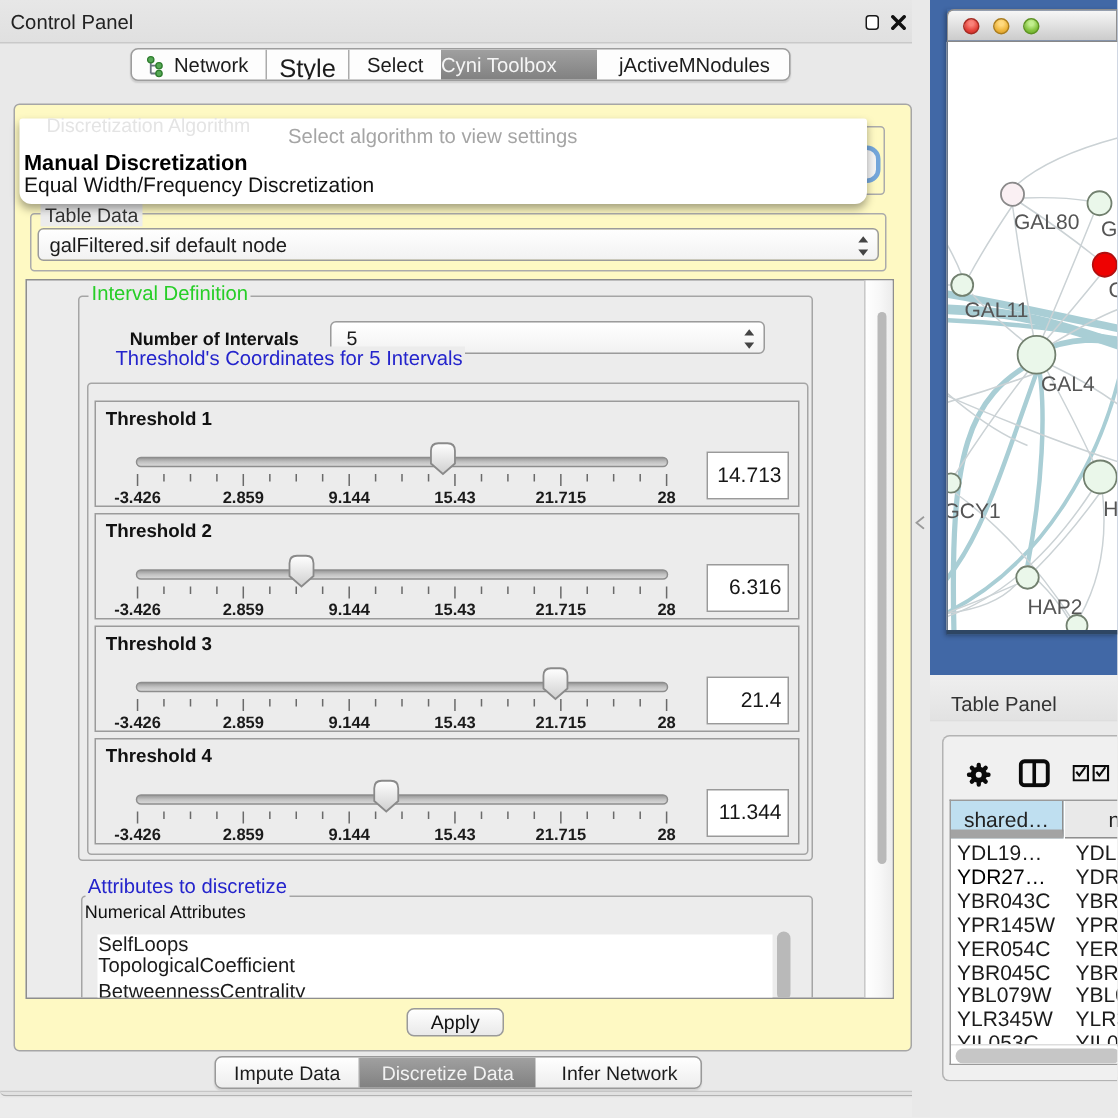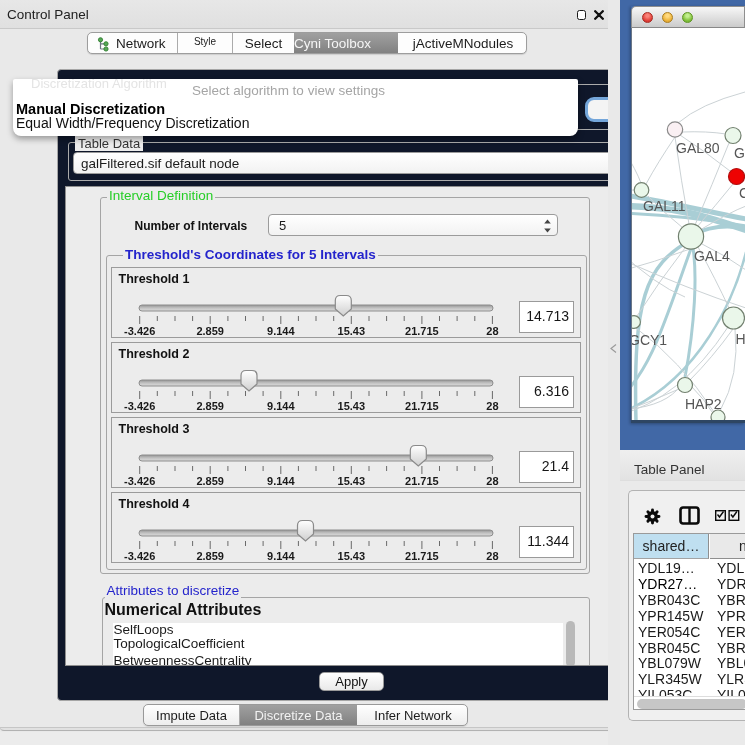--- a/index.html
+++ b/index.html
@@ -23,27 +23,27 @@
   <div class="abs" style="left:87px;top:32px;width:440px;height:22px;background:#fdfdfd;border:1px solid #9d9d9d;border-radius:5px;overflow:hidden;box-shadow:0 1px 1px rgba(0,0,0,0.12);">
     <div class="abs" style="left:0;top:0;width:90px;height:22px;border-right:1px solid #ababab;padding-left:16px;">
       <svg class="abs" style="left:9px;top:3.5px;" width="14" height="15" viewBox="0 0 14 15">
         <path d="M3.5 3 L3.5 12 M3.5 6.8 L8.5 6.8 M3.5 12 L8.5 12" stroke="#6a7480" stroke-width="1.2" fill="none"></path>
         <circle cx="3.5" cy="2.8" r="2.1" fill="#55a855" stroke="#2f7d2f" stroke-width="0.9"></circle>
         <circle cx="9" cy="6.8" r="2.1" fill="#55a855" stroke="#2f7d2f" stroke-width="0.9"></circle>
         <circle cx="9" cy="12" r="2.1" fill="#55a855" stroke="#2f7d2f" stroke-width="0.9"></circle>
       </svg>
       <div class="abs" style="left:28px;top:3px;font-size:13.5px;color:#1c1c1c;">Network</div>
     </div>
-    <div class="abs" style="left:90px;top:0;width:55px;height:22px;border-right:1px solid #ababab;text-align:center;padding-top:3px;font-size:10px;color:#1c1c1c;">Style</div>
+    <div class="abs" style="left:90px;top:0;width:55px;height:22px;border-right:1px solid #ababab;text-align:center;padding-top:3px;font-size:17px;color:#1c1c1c;">Style</div>
     <div class="abs" style="left:145px;top:0;width:61px;height:22px;text-align:center;padding-top:3px;font-size:13.5px;color:#1c1c1c;">Select</div>
     <div class="abs" style="left:206px;top:0;width:104px;height:22px;background:linear-gradient(#a0a0a0,#7e7e7e);text-align:left;padding-top:3px;font-size:13.5px;color:#f5f5f5;">Cyni Toolbox</div>
     <div class="abs" style="left:310px;top:0;width:130px;height:22px;text-align:center;padding-top:3px;font-size:13.5px;color:#1c1c1c;">jActiveMNodules</div>
   </div>
 
-  <div class="abs" style="left:9px;top:69px;width:599px;height:632px;background:#0f172a;border:1px solid #a6a6a6;border-radius:4px;margin-left:48px;">
+  <div class="abs" style="left:9px;top:69px;width:599px;height:632px;background:#fef9c3;border:1px solid #a6a6a6;border-radius:4px;">
 
     <div class="abs" style="left:10px;top:14px;width:570px;height:46px;border:1px solid #ababab;border-radius:3px;"></div>
 
     <div class="abs" style="left:527px;top:26.5px;width:50px;height:25px;border:3px solid #74a6da;border-radius:9px;background:#f4f4f4;"></div>
 
     <div class="abs" style="left:10px;top:72px;width:571px;height:39px;border:1px solid #ababab;border-radius:3px;"></div>
     <div class="abs" style="left:17px;top:66px;font-size:13px;color:#333;background:#ececec;padding:0 3px;">Table Data</div>
     <div class="abs" style="left:15px;top:81.5px;width:561px;height:22px;background:linear-gradient(#ffffff,#f2f2f2);border:1px solid #9b9b9b;border-radius:4px;">
       <div class="abs" style="left:7px;top:3px;font-size:13.5px;color:#1b1b1b;">galFiltered.sif default node</div>
       <svg class="abs" style="right:5px;top:4px;" width="9" height="14" viewBox="0 0 9 14">
@@ -59,21 +59,21 @@
       <div class="abs" style="left:68.5px;top:32px;font-size:12px;font-weight:bold;color:#111;">Number of Intervals</div>
       <div class="abs" style="left:202px;top:27px;width:290px;height:22px;background:linear-gradient(#ffffff,#f2f2f2);border:1px solid #9b9b9b;border-radius:4px;">
         <div class="abs" style="left:10px;top:3px;font-size:13px;color:#1b1b1b;">5</div>
         <svg class="abs" style="right:5px;top:4px;" width="9" height="14" viewBox="0 0 9 14">
             <path d="M4.5 0.5 L7.8 4.6 L1.2 4.6 Z" fill="#444"></path>
             <path d="M4.5 13.5 L7.8 9.4 L1.2 9.4 Z" fill="#444"></path>
           </svg>
       </div>
 
       <div class="abs" style="left:40px;top:68px;width:481px;height:315px;border:1px solid #a5a5a5;border-radius:3px;"></div>
-      <div class="abs" style="left:57px;top:60px;font-size:13.5px;color:#2424cc;background:#ececec;padding:0 2px;font-weight:bold;">Threshold's Coordinates for 5 Intervals</div>
+      <div class="abs" style="left:57px;top:44px;font-size:13.5px;color:#2424cc;background:#ececec;padding:0 2px;">Threshold's Coordinates for 5 Intervals</div>
 
       <div class="abs" style="left:45px;top:80px;width:470px;height:71px;border:1px solid #9b9b9b;background:#ececec;padding-left:12px;">
         <div class="abs" style="left:6.5px;top:4px;font-size:12.5px;font-weight:bold;color:#111;">Threshold 1</div>
         <svg class="abs" style="left:0;top:0;" width="470" height="71" viewBox="0 0 470 71">
           <defs>
             <linearGradient id="tg80" x1="0" y1="0" x2="0" y2="1">
               <stop offset="0" stop-color="#949494"></stop>
                 <stop offset="0.5" stop-color="#c2c2c2"></stop>
                 <stop offset="1" stop-color="#dcdcdc"></stop>
             </linearGradient>
@@ -251,21 +251,21 @@
             <text x="239.3" y="67" font-size="11" font-weight="bold" fill="#1a1a1a" text-anchor="middle" font-family="Liberation Sans, sans-serif">15.43</text>
             <text x="309.9" y="67" font-size="11" font-weight="bold" fill="#1a1a1a" text-anchor="middle" font-family="Liberation Sans, sans-serif">21.715</text>
             <text x="380.4" y="67" font-size="11" font-weight="bold" fill="#1a1a1a" text-anchor="middle" font-family="Liberation Sans, sans-serif">28</text>
           <path d="M 185.5 41 L 193.5 48 L 201.5 41 L 201.5 32.5 Q 201.5 27.5 196.5 27.5 L 190.5 27.5 Q 185.5 27.5 185.5 32.5 Z" fill="url(#th305)" stroke="#8a8a8a" stroke-width="1.2"></path>
         </svg>
         <div class="abs" style="left:407px;top:33px;width:55px;height:32px;background:#fff;border:1.5px solid #9a9a9a;font-size:14px;color:#161616;text-align:right;line-height:29px;padding-right:4px;">11.344</div>
       </div>
 
       <div class="abs" style="left:36px;top:410px;width:488px;height:80px;border:1px solid #a5a5a5;border-radius:3px;"></div>
       <div class="abs" style="left:38.5px;top:396px;font-size:13.5px;color:#2424cc;background:#ececec;padding:0 2px;">Attributes to discretize</div>
-      <div class="abs" style="left:38.5px;top:414px;font-size:16px;font-weight:bold;color:#111;">Numerical Attributes</div>
+      <div class="abs" style="left:38.5px;top:414px;font-size:12px;font-weight:normal;color:#111;">Numerical Attributes</div>
       <div class="abs" style="left:47px;top:436px;width:450px;height:44px;background:#fff;"></div>
       <div class="abs" style="left:47.5px;top:434.5px;font-size:13.5px;color:#1b1b1b;">SelfLoops</div>
       <div class="abs" style="left:47.5px;top:449px;font-size:13.5px;color:#1b1b1b;">TopologicalCoefficient</div>
       <div class="abs" style="left:47.5px;top:465.5px;font-size:13.5px;color:#1b1b1b;">BetweennessCentrality</div>
       <div class="abs" style="left:500px;top:434px;width:9px;height:46px;background:#b9b9b9;border-radius:4.5px;"></div>
     </div>
 
     <div class="abs" style="left:566px;top:117px;width:19px;height:478px;background:linear-gradient(90deg,#ffffff,#f7f7f7 55%,#ececec);border-left:1px solid #c9c9c9;">
       <div class="abs" style="left:7.5px;top:21px;width:6.5px;height:368px;background:#b9b9b9;border-radius:3.5px;"></div>
     </div>
@@ -390,21 +390,21 @@
   <svg class="abs" style="left:86px;top:19px;" width="25" height="11" viewBox="0 0 25 11">
     <g fill="none" stroke="#0a0a0a" stroke-width="1.4">
       <rect x="0.7" y="0.7" width="9.6" height="9.6"></rect>
       <path d="M2.5 4.5 L4.5 7 L8.5 1.5"></path>
       <rect x="14.1" y="0.7" width="9.6" height="9.6"></rect>
       <path d="M15.9 4.5 L17.9 7 L21.9 1.5"></path>
     </g>
   </svg>
 
   <div class="abs" style="left:4px;top:42px;width:112px;height:177px;background:#fff;border:1px solid #9a9a9a;border-right:none;overflow:hidden;" id="tablearea">
-    <div class="abs" style="left:0;top:0;width:75px;height:25px;background:#bfdff0;border-right:1px solid #8f8f8f;border-bottom:1px solid #a3a3a3;text-align:center;font-size:14px;color:#222;padding-top:3.5px;">shared…</div>
+    <div class="abs" style="left:0;top:0;width:75px;height:25px;background:#bfdff0;border-right:1px solid #8f8f8f;border-bottom:6px solid #a3a3a3;text-align:center;font-size:14px;color:#222;padding-top:3.5px;">shared…</div>
     <div class="abs" style="left:76px;top:0;width:36px;height:25px;background:#e9e9e9;border-bottom:1px solid #8f8f8f;font-size:14px;color:#222;">
         <span class="abs" style="left:29px;top:3.5px;">name</span>
       </div>
     <div class="abs" style="left:4px;top:26.0px;font-size:14px;color:#1b1b1b;white-space:nowrap;">YDL19…</div>
     <div class="abs" style="left:83px;top:26.0px;font-size:14px;color:#1b1b1b;white-space:nowrap;">YDL1</div>
     <div class="abs" style="left:4px;top:41.9px;font-size:14px;color:#000000;white-space:nowrap;">YDR27…</div>
     <div class="abs" style="left:83px;top:41.9px;font-size:14px;color:#1b1b1b;white-space:nowrap;">YDR2</div>
     <div class="abs" style="left:4px;top:57.8px;font-size:14px;color:#1b1b1b;white-space:nowrap;">YBR043C</div>
     <div class="abs" style="left:83px;top:57.8px;font-size:14px;color:#1b1b1b;white-space:nowrap;">YBR0</div>
     <div class="abs" style="left:4px;top:73.7px;font-size:14px;color:#1b1b1b;white-space:nowrap;">YPR145W</div>

